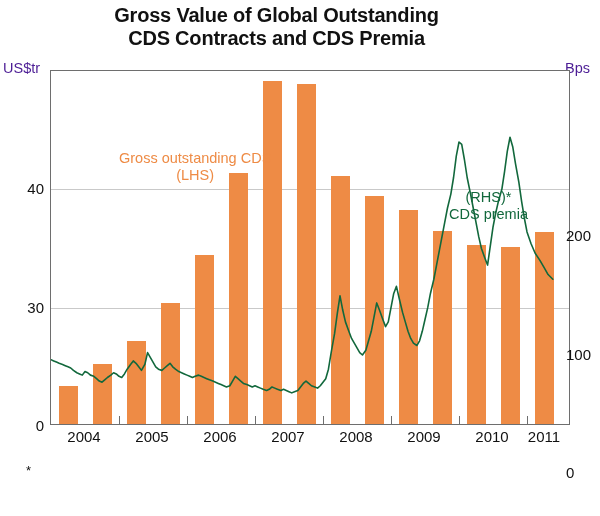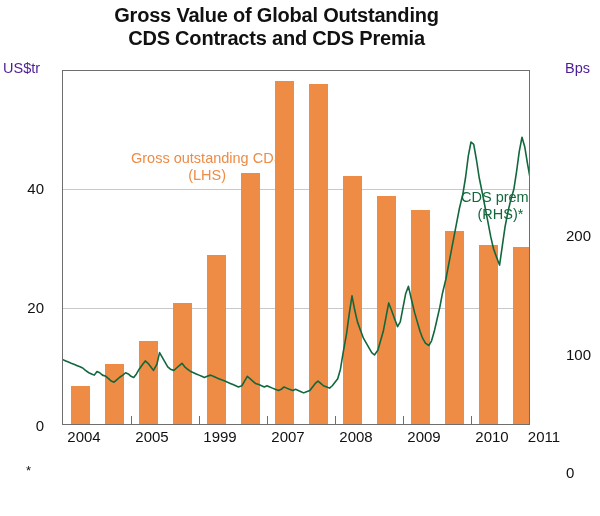--- a/index.html
+++ b/index.html
@@ -28,22 +28,22 @@
     position:absolute;
     font-size:14.5px;
     color:#4c1d95;
   }
   .unit-left{left:3px;top:60px;}
   .unit-right{left:565px;top:60px;}
 
   
   .plot{
     position:absolute;
-    left:62px;top:70px;
-    width:468px;height:355px;
+    left:50px;top:70px;
+    width:520px;height:355px;
     border:1.3px solid #6e6e6e;
     box-sizing:border-box;
     background:#fff;
     overflow:hidden;
     padding-left:20px;
   }
   .gridline{
     position:absolute;left:0;width:100%;height:1px;
     background:#c9c9c9;
   }
@@ -137,47 +137,47 @@
       </div>
     <svg class="lineSvg" id="lineSvg" viewBox="0 0 510 355" preserveAspectRatio="none">
       <polyline id="premiaLine" fill="none" stroke="#12683c" stroke-width="1.6" stroke-linejoin="round" stroke-linecap="round" points="0.00,288.73 2.72,289.92 5.44,291.10 8.16,292.28 11.56,293.47 14.28,294.65 17.00,295.83 19.72,297.02 22.44,299.38 25.84,301.75 28.56,302.93 31.28,304.12 34.00,300.57 36.72,301.75 39.44,304.12 42.84,305.30 45.56,307.67 48.28,310.03 51.00,311.22 53.72,308.85 56.44,306.48 59.84,304.12 62.56,301.75 65.28,302.93 68.00,305.30 70.72,306.48 73.44,302.93 76.16,298.20 79.56,293.47 82.28,289.92 85.00,292.28 87.72,295.83 90.44,299.38 93.84,293.47 96.56,281.63 99.28,286.37 102.00,291.10 104.72,295.83 107.44,298.20 110.84,299.38 113.56,297.02 116.28,294.65 119.00,292.28 121.72,295.83 124.44,298.20 127.84,300.57 130.56,301.75 133.28,302.93 136.00,304.12 138.72,305.30 141.44,306.48 144.16,305.30 147.56,304.12 150.28,305.30 153.00,306.48 155.72,307.67 158.44,308.85 161.84,310.03 164.56,311.22 167.28,312.40 170.00,313.58 172.72,314.77 175.44,315.95 178.84,314.77 181.56,310.03 184.28,305.30 187.00,307.67 189.72,310.03 192.44,312.40 195.84,313.58 198.56,314.77 201.28,315.95 204.00,314.77 206.72,315.95 209.44,317.13 212.16,318.32 215.56,319.50 218.28,318.32 221.00,315.95 223.72,317.13 226.44,318.32 229.84,319.50 232.56,318.32 235.28,319.50 238.00,320.68 240.72,321.87 243.44,320.68 246.84,319.50 249.56,315.95 252.28,312.40 255.00,310.03 257.72,312.40 260.44,314.77 263.84,315.95 266.56,317.13 269.28,314.77 272.00,311.22 274.72,307.67 277.44,298.20 280.16,281.63 283.56,262.70 286.28,242.58 289.00,224.83 291.72,239.03 294.44,250.87 297.84,260.33 300.56,267.43 303.28,272.17 306.00,276.90 308.72,281.63 311.44,284.00 314.84,279.27 317.56,269.80 320.28,260.33 323.00,246.13 325.72,231.93 328.44,239.03 331.84,248.50 334.56,255.60 337.28,250.87 340.00,236.67 342.72,222.47 345.44,215.37 348.16,227.20 351.56,241.40 354.28,250.87 357.00,260.33 359.72,267.43 362.44,272.17 365.84,274.53 368.56,269.80 371.28,260.33 374.00,248.50 376.72,236.67 379.44,222.47 382.84,208.27 385.56,194.07 388.28,179.87 391.00,165.67 393.72,151.47 396.44,137.27 399.84,123.07 402.56,106.50 405.28,85.20 408.00,71.00 410.72,73.37 413.44,88.75 416.16,106.50 419.56,123.07 422.28,137.27 425.00,151.47 427.72,165.67 430.44,177.50 433.84,186.97 436.56,194.07 439.28,175.13 442.00,156.20 444.72,142.00 447.44,130.17 450.84,118.33 453.56,100.58 456.28,80.47 459.00,66.27 461.72,75.73 464.44,92.30 467.84,111.23 470.56,130.17 473.28,146.73 476.00,160.93 480.08,172.77 484.16,182.23 488.92,189.33 493.00,196.43 497.08,203.53 501.84,208.27"></polyline>
     </svg>
 
     <div class="legend legend-lhs">
       <div>Gross outstanding CDS</div>
       <div>(LHS)</div>
     </div>
     <div class="legend legend-rhs">
+      <div>(RHS)*</div>
       <div>CDS premia</div>
-      <div>(RHS)*</div>
     </div>
   <div class="xtickmark" style="left: 68px;"></div>
       <div class="xtickmark" style="left: 136px;"></div>
       <div class="xtickmark" style="left: 204px;"></div>
       <div class="xtickmark" style="left: 272px;"></div>
       <div class="xtickmark" style="left: 340px;"></div>
       <div class="xtickmark" style="left: 408px;"></div>
       <div class="xtickmark" style="left: 476px;"></div>
     </div>
 
   <div id="yticksLeft">
       <div class="ytick ytick-l" style="top: 425px;">0</div>
-      <div class="ytick ytick-l" style="top: 306.7px;">20</div>
+      <div class="ytick ytick-l" style="top: 306.7px;">30</div>
       <div class="ytick ytick-l" style="top: 188.3px; margin-left: 23px;">40</div>
     </div>
   <div id="yticksRight">
       <div class="ytick ytick-r" style="top: 425px;">0</div>
       <div class="ytick ytick-r" style="top: 306.7px;">100</div>
       <div class="ytick ytick-r" style="top: 188.3px;">200</div>
     </div>
 
   <div class="xticks" id="xticks">
       <div class="xtick" style="left: 34px;">2004</div>
       <div class="xtick" style="left: 102px;">2005</div>
-      <div class="xtick" style="left: 170px;">1999</div>
+      <div class="xtick" style="left: 170px;">2006</div>
       <div class="xtick" style="left: 238px;">2007</div>
       <div class="xtick" style="left: 306px;">2008</div>
       <div class="xtick" style="left: 374px;">2009</div>
       <div class="xtick" style="left: 442px;">2010</div>
       <div class="xtick" style="left: 494px;">2011</div>
     </div>
 
   <div class="foot foot-star">*</div>
 
 </div>

